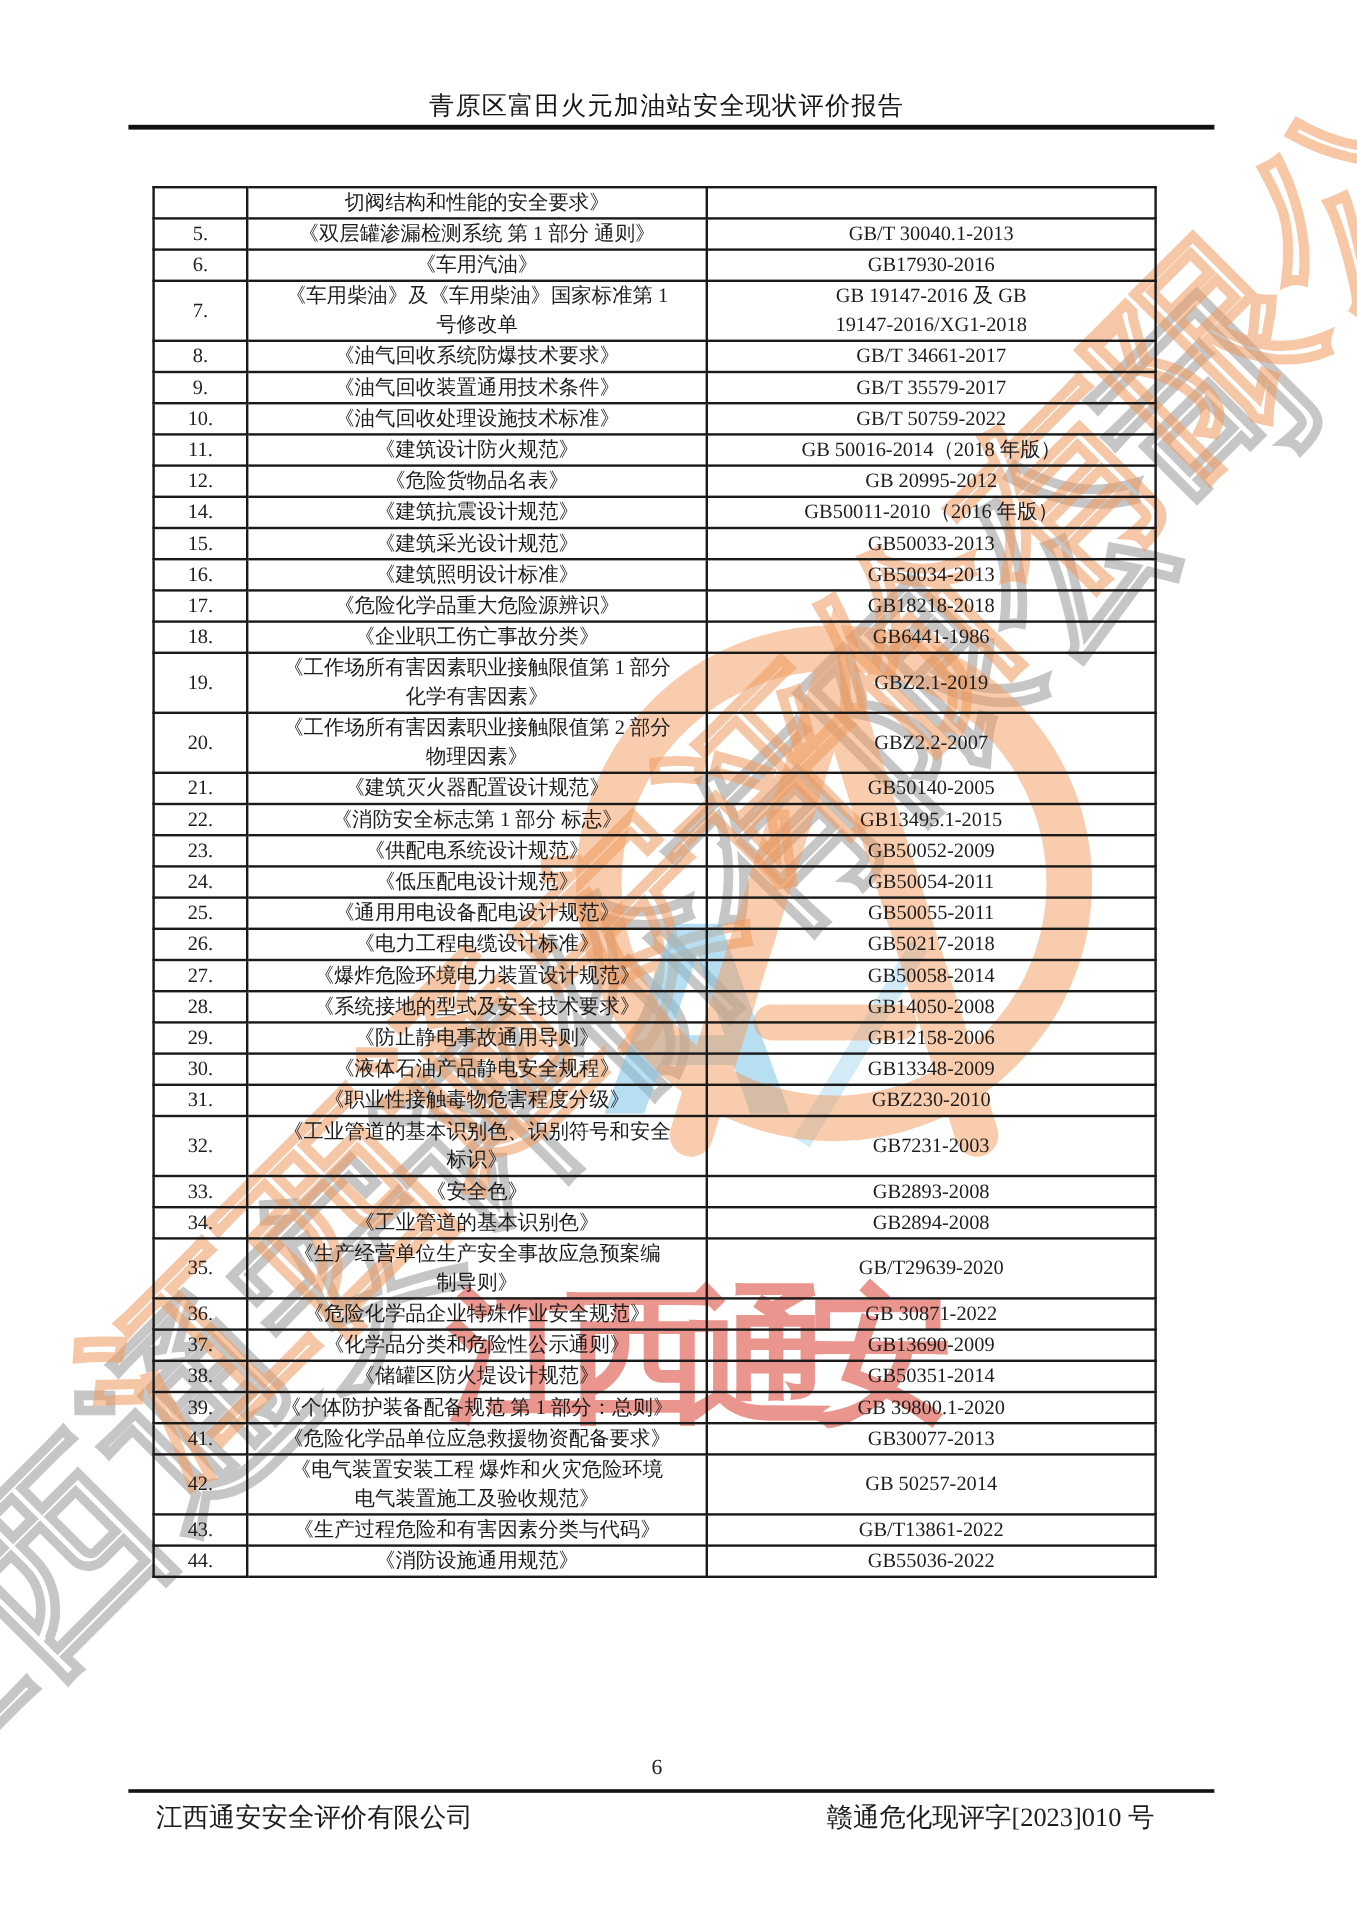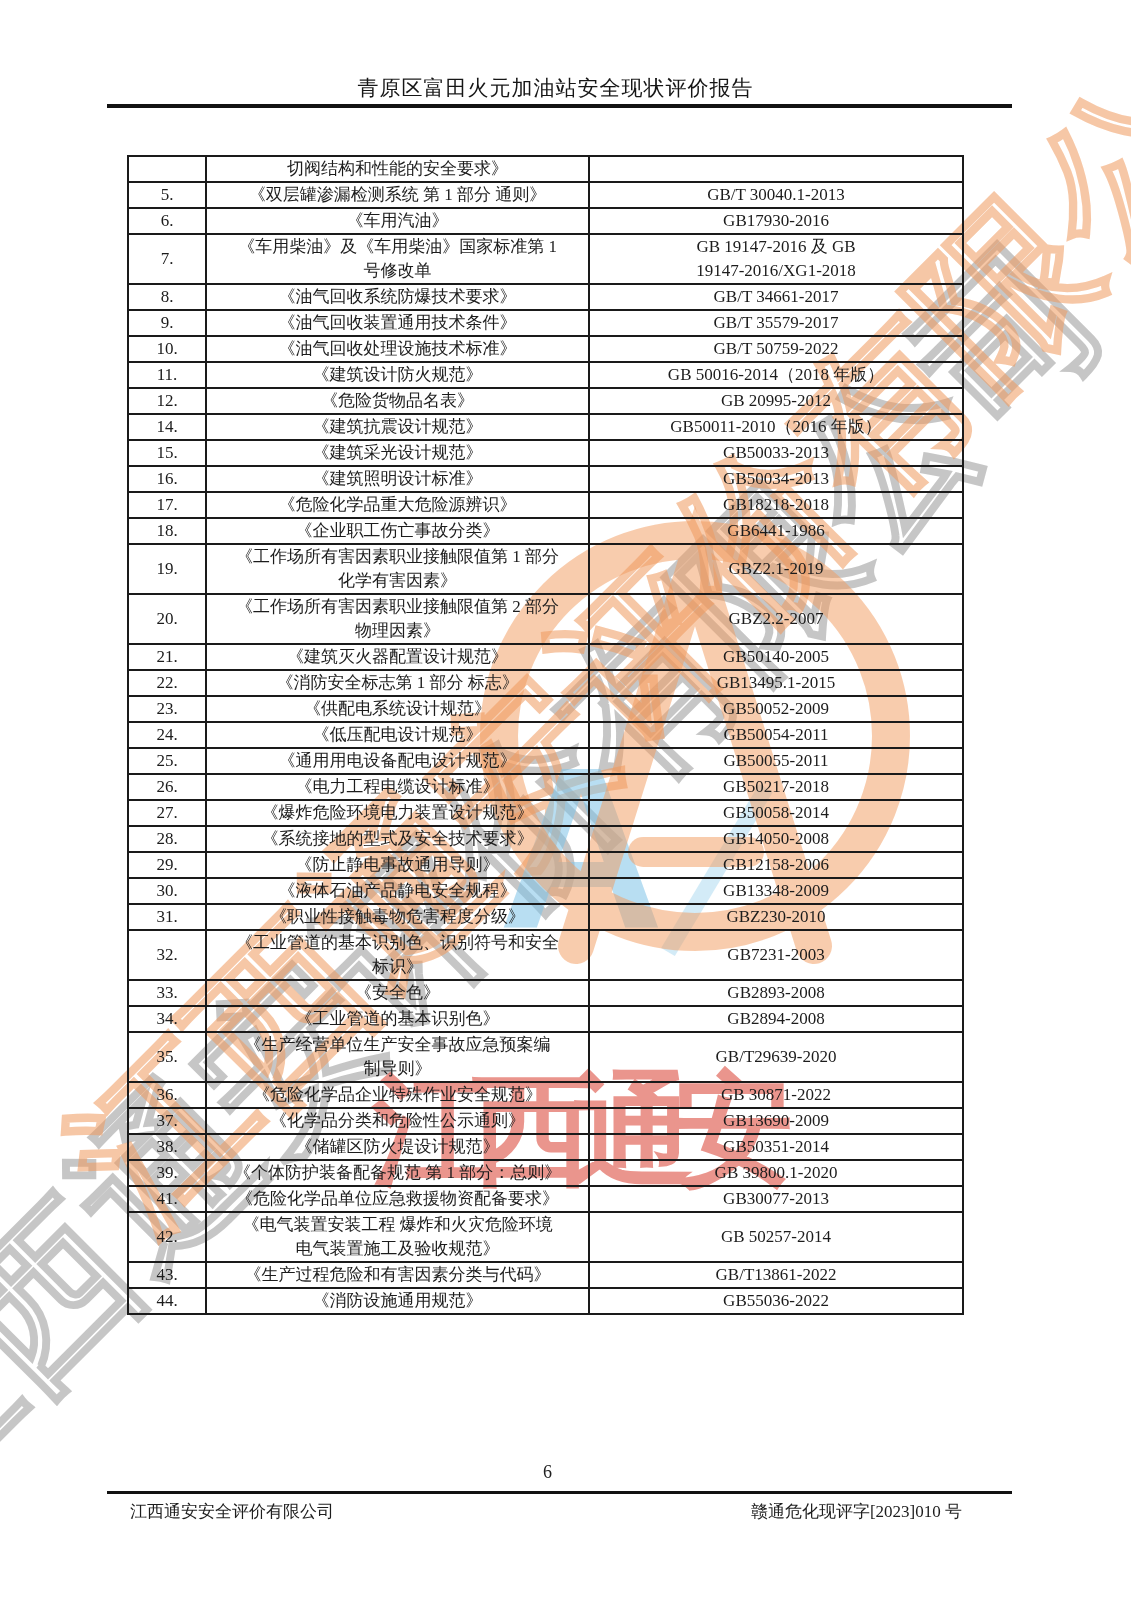--- a/index.html
+++ b/index.html
@@ -55,21 +55,21 @@
   .doc-table tr.single td{height:22px;}
   .doc-table tr.double td{height:48px;}
   .page-number{
     position:absolute;top:1462px;left:0;width:1095px;
     text-align:center;font-size:18px;color:#202020;
   }
   .footer-rule{position:absolute;top:1491px;left:107px;width:905px;height:3px;background:#121212;}
   .doc-footer{
     position:absolute;top:1500px;left:130px;width:832px;
     display:flex;justify-content:space-between;
-    font-size:17px;color:#1d1d1d;
+    font-size:22px;color:#1d1d1d;
   }
 </style>
 </head>
 <body>
 
 <div class="page">
 
   <svg class="wm-layer" width="1131" height="1600" viewBox="0 0 1131 1600" aria-hidden="true">
 
     <text class="wm-outline-gray" x="510" y="918" text-anchor="middle" transform="rotate(-45 510 918)">江西通安评价有限公司</text>

